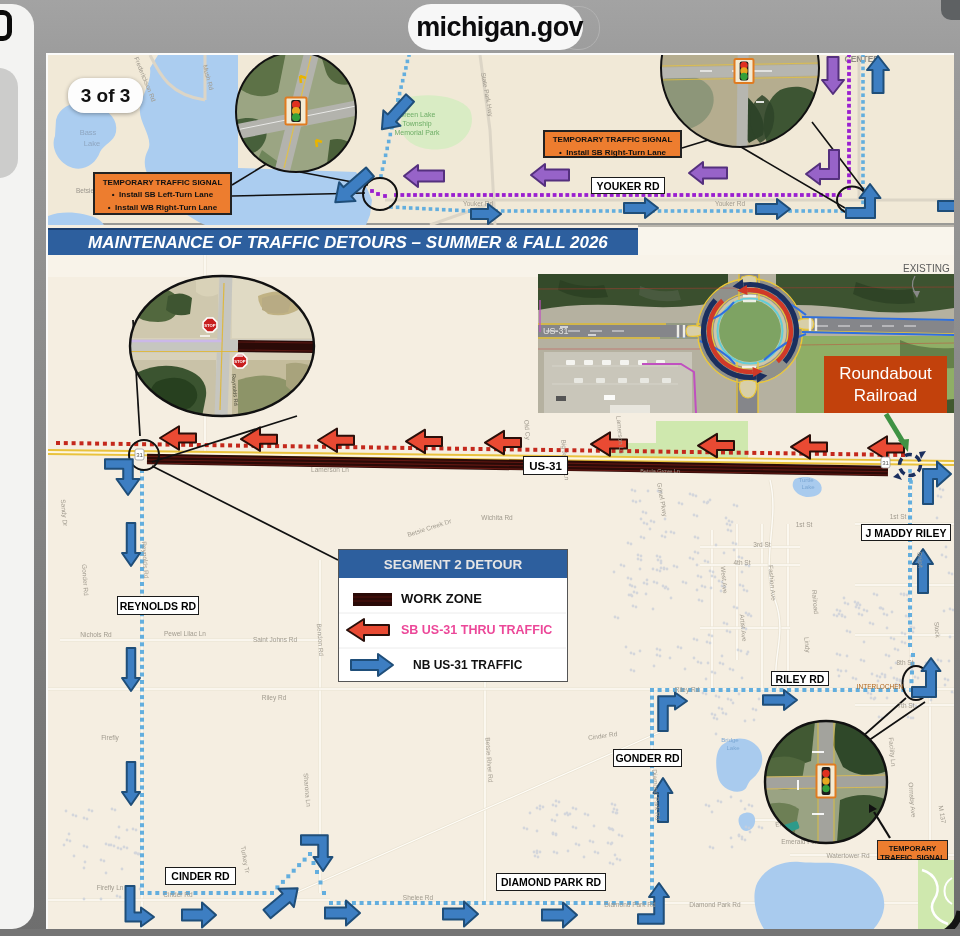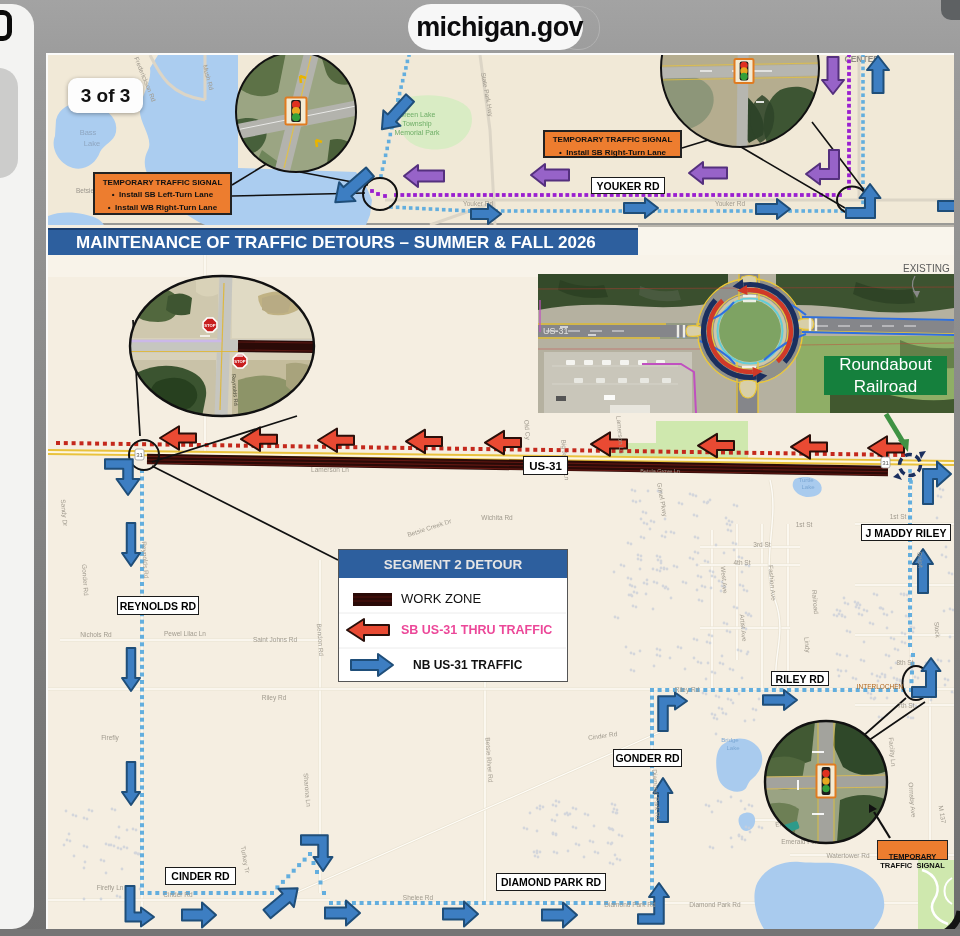--- a/index.html
+++ b/index.html
@@ -9,21 +9,21 @@
   #icon{left:-17px;top:10px;width:19px;height:21px;border:5.5px solid #0a0a0a;border-radius:9px;background:#f3f3f2;}
   #blob{left:-20px;top:68px;width:38px;height:110px;background:#cccccb;border-radius:26px;}
   #pill{left:408px;top:4px;width:175px;height:46px;background:#f7f7f7;border-radius:23px;
         display:flex;align-items:center;justify-content:flex-end;}
   #pill span{font-size:27px;font-weight:700;color:#0b0b0d;letter-spacing:-0.6px;}
   #pill2{left:556px;top:6px;width:42px;height:42px;border:1px solid #b2b2b2;border-radius:21px;}
   #page{left:48px;top:55px;width:906px;height:874px;background:#f5eee1;}
   #strip{left:48px;top:55px;width:906px;height:170px;background:#f1e9d7;border-bottom:2px solid #9a9a96;box-sizing:border-box;}
   #banner{left:48px;top:228px;width:590px;height:27px;background:#2d5f9e;border-top:2px solid #1d3f6e;
           display:flex;align-items:center;box-sizing:border-box;}
-  #banner span{color:#fff;font-weight:700;font-size:17px;margin-left:28px;letter-spacing:0px;}
+  #banner span{color:#fff;font-weight:700;font-size:17px;margin-left:40px;letter-spacing:0px;font-style:italic;}
   #bannerR{left:638px;top:225px;width:316px;height:30px;background:#f9f5ec;border-top:2px solid #b9b5ac;box-sizing:border-box;}
   #botbar{left:0;top:929px;width:960px;height:7px;background:#757575;}
   .lbl{position:absolute;background:#fff;border:1.2px solid #1a1a1a;color:#000;font-weight:700;
        display:flex;align-items:center;justify-content:center;white-space:nowrap;box-sizing:border-box;}
 </style></head><body>
 <div class="abs" id="card"></div>
 <div class="abs" style="left:941px;top:0;width:19px;height:20px;background:#5e6163;border-bottom-left-radius:10px"></div>
 <div class="abs" id="icon"></div>
 <div class="abs" id="blob"></div>
 <div class="abs" id="page"></div>
@@ -1473,43 +1473,43 @@
       <circle cx="826" cy="773.41" r="3.6708" fill="#e03020"></circle>
       <circle cx="826" cy="781" r="3.6708" fill="#e8a820"></circle>
       <circle cx="826" cy="788.59" r="3.6708" fill="#35a03a"></circle>
     </g>
     <circle cx="826" cy="782" r="61" fill="none" stroke="#111" stroke-width="2.4"></circle>
     <path d="M890,838 L874,812" stroke="#111" stroke-width="2.2" fill="none"></path>
     <path d="M869,804 l0,9 l8,-4 Z" fill="#111"></path>
     <path d="M936,936 A31,31 0 0 0 960,911" stroke="#141414" stroke-width="7" fill="none"></path>
     <rect x="508" y="616" width="7" height="9" fill="#f5e97e" stroke="#d8c43a" stroke-width="1"></rect>
   </svg>
-<div class="abs" style="left:68px;top:78px;width:75px;height:35px;background:#fdfdfd;border-radius:9px;box-shadow:0 1px 4px rgba(0,0,0,.35);display:flex;align-items:center;justify-content:center;font-weight:700;font-size:19px;color:#111">3 of 3</div>
+<div class="abs" style="left:68px;top:78px;width:75px;height:35px;background:#fdfdfd;border-radius:16px;box-shadow:0 1px 4px rgba(0,0,0,.35);display:flex;align-items:center;justify-content:center;font-weight:700;font-size:19px;color:#111">3 of 3</div>
 <div class="abs" style="left:93px;top:172px;width:139px;height:43px;background:#ed7d2f;border:2px solid #222;color:#111;font-weight:700;font-size:8px;text-align:center;line-height:1.55;padding-top:3px;box-sizing:border-box">TEMPORARY TRAFFIC SIGNAL<br><span style="font-weight:700">•&nbsp;&nbsp;Install SB Left-Turn Lane</span><br><span style="font-weight:700">•&nbsp;&nbsp;Install WB Right-Turn Lane</span></div>
 <div class="abs" style="left:543px;top:130px;width:139px;height:28px;background:#ed7d2f;border:2px solid #222;color:#111;font-weight:700;font-size:8px;text-align:center;line-height:1.6;padding-top:2px;box-sizing:border-box">TEMPORARY TRAFFIC SIGNAL<br>•&nbsp;&nbsp;Install SB Right-Turn Lane</div>
 <div class="lbl" style="left:591px;top:177px;width:74px;height:17px;font-size:10.5px;letter-spacing:0px">YOUKER RD</div>
 <div class="lbl" style="left:117px;top:596px;width:82px;height:19px;font-size:10.5px;letter-spacing:0px">REYNOLDS RD</div>
 <div class="lbl" style="left:165px;top:867px;width:71px;height:18px;font-size:10.5px;letter-spacing:0px">CINDER RD</div>
 <div class="lbl" style="left:496px;top:873px;width:110px;height:18px;font-size:10.5px;letter-spacing:0px">DIAMOND PARK RD</div>
 <div class="lbl" style="left:613px;top:749px;width:69px;height:18px;font-size:10.5px;letter-spacing:0px">GONDER RD</div>
 <div class="lbl" style="left:771px;top:671px;width:58px;height:15px;font-size:10.5px;letter-spacing:0px">RILEY RD</div>
 <div class="lbl" style="left:861px;top:524px;width:90px;height:17px;font-size:10.5px;letter-spacing:0px">J MADDY RILEY</div>
 <div class="lbl" style="left:523px;top:456px;width:45px;height:19px;font-size:11.5px;letter-spacing:0px">US-31</div>
-<div class="abs" style="left:877px;top:840px;width:71px;height:20px;background:#ed7d2f;border:1.5px solid #222;color:#111;font-weight:700;font-size:7.5px;text-align:center;line-height:1.25;padding-top:11px;box-sizing:border-box">TEMPORARY<br>TRAFFIC&nbsp; SIGNAL</div>
-<div class="abs" style="left:824px;top:356px;width:123px;height:39px;background:#15803d;display:flex;flex-direction:column;align-items:center;justify-content:center;color:#fff;font-size:17px;line-height:1.25">
+<div class="abs" style="left:877px;top:840px;width:71px;height:20px;background:#ed7d2f;border:1.5px solid #222;color:#111;font-weight:700;font-size:7.5px;text-align:center;line-height:1.25;padding-top:3px;box-sizing:border-box">TEMPORARY<br>TRAFFIC&nbsp; SIGNAL</div>
+<div class="abs" style="left:824px;top:356px;width:123px;height:57px;background:#c2410c;display:flex;flex-direction:column;align-items:center;justify-content:center;color:#fff;font-size:17px;line-height:1.25">
     <span>Roundabout</span>
     <span>Railroad</span>
   </div>
 <div class="abs" style="left:338px;top:549px;width:230px;height:133px;background:#fff;border:1.5px solid #555;box-sizing:border-box">
 <div style="height:28px;background:#2d5f9e;display:flex;align-items:center;justify-content:center;color:#e5e5e5;font-weight:700;font-size:13.5px">SEGMENT 2 DETOUR</div>
 <div style="position:relative;height:102px">
 <svg width="227" height="102" style="position:absolute;left:0;top:0">
 <path d="M0,35 h227 M0,70 h227" stroke="#ececec" stroke-width="1"></path>
 <rect x="14" y="15" width="39" height="13" fill="#2a0a07"></rect>
 <path d="M14,19 h39 M14,23 h39" stroke="#6b1410" stroke-width="1" opacity=".6"></path>
 <path d="M0,-5.0 L25,-5.0 L25,-11.0 L42,0 L25,11.0 L25,5.0 L0,5.0 Z" transform="translate(50,52) rotate(180)" fill="#e94a33" stroke="#2a0f0a" stroke-width="2" stroke-linejoin="round"></path>
 <path d="M0,-5.0 L27,-5.0 L27,-11.0 L42,0 L27,11.0 L27,5.0 L0,5.0 Z" transform="translate(12,87) rotate(0)" fill="#3d7ec2" stroke="#1f4e79" stroke-width="2" stroke-linejoin="round"></path>
 </svg>
-<div style="position:absolute;left:62px;top:13px;font-weight:400;font-size:13px;color:#111;white-space:nowrap">WORK ZONE</div>
+<div style="position:absolute;left:62px;top:13px;font-weight:700;font-size:13px;color:#111;white-space:nowrap">WORK ZONE</div>
 <div style="position:absolute;left:62px;top:45px;font-weight:700;font-size:12.5px;color:#ec4899;white-space:nowrap">SB US-31 THRU TRAFFIC</div>
 <div style="position:absolute;left:74px;top:80px;font-weight:700;font-size:12px;color:#111;white-space:nowrap">NB US-31 TRAFFIC</div>
 </div>
   </div>
 <div class="abs" id="botbar"></div>
 </body></html>

